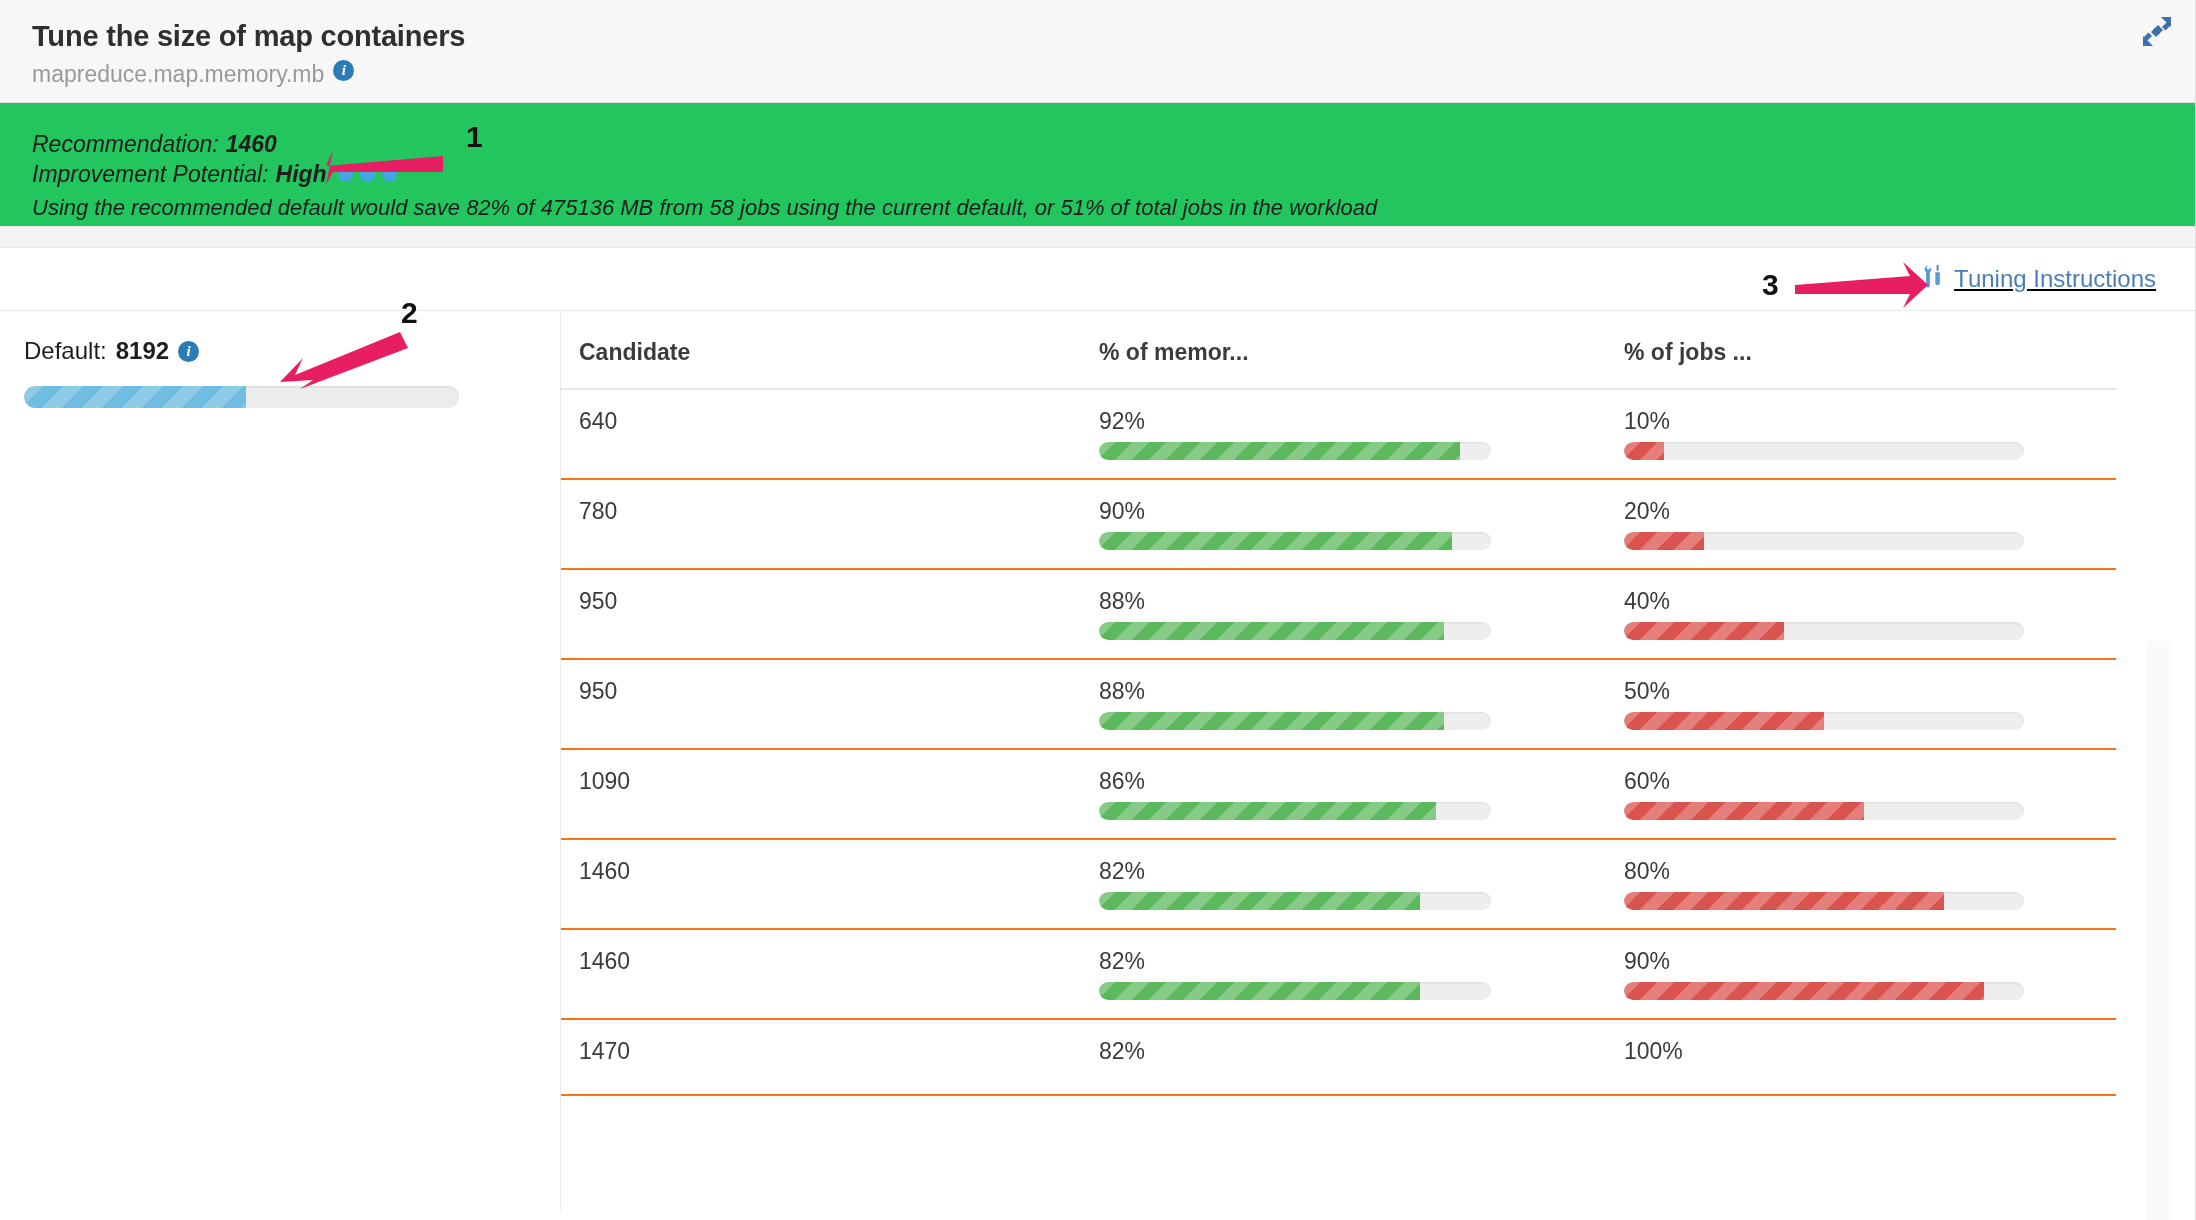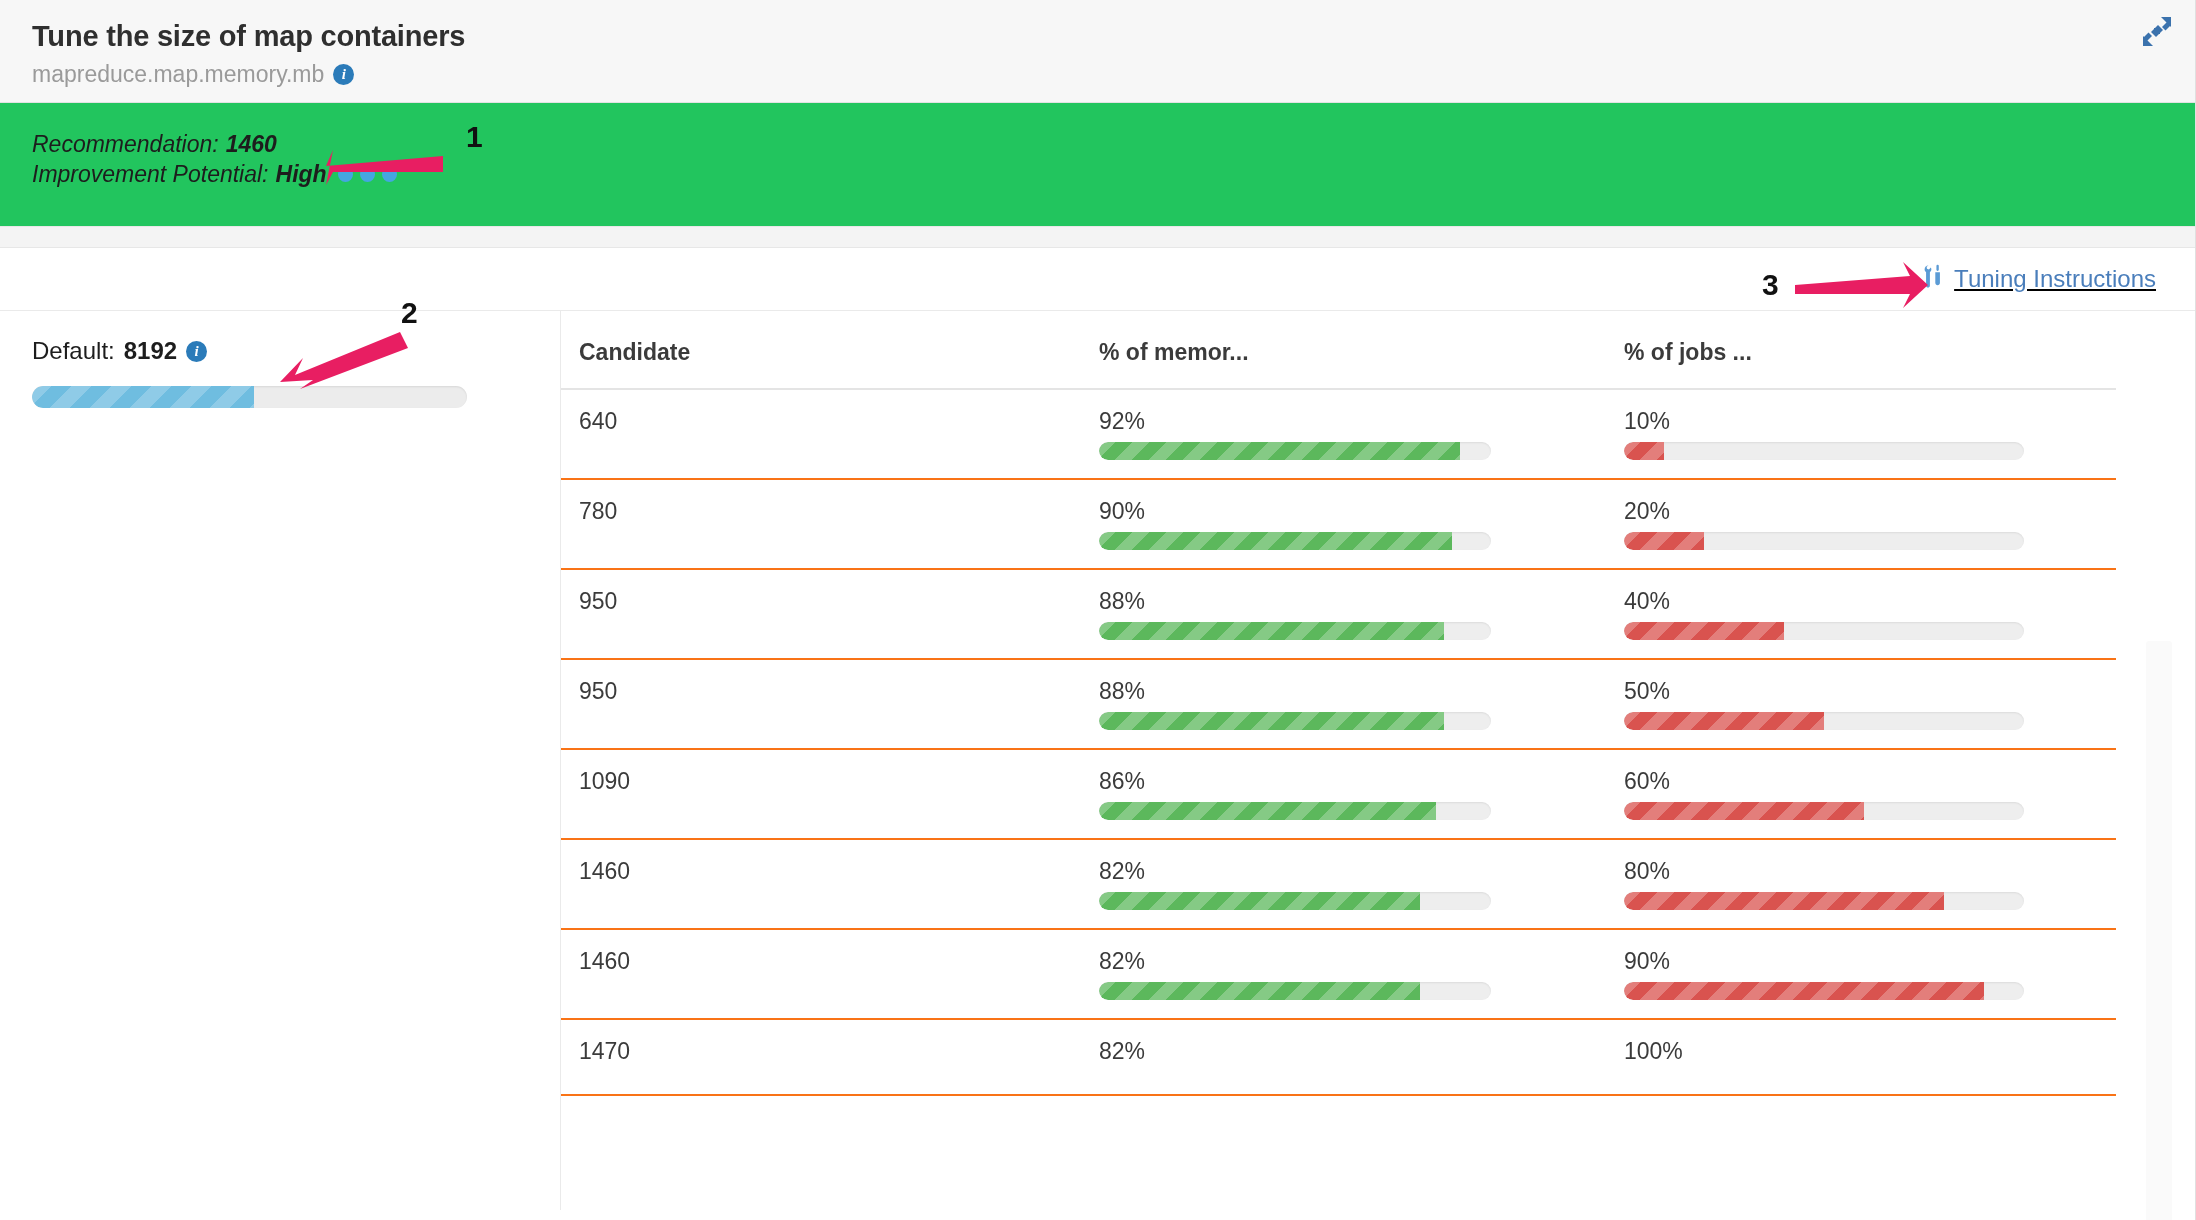--- a/index.html
+++ b/index.html
@@ -33,21 +33,20 @@
     color: #2f2f2f;
     letter-spacing: -0.2px;
     line-height: 36px;
   }
   .header-sub {
     margin-top: 6px;
     font-size: 23px;
     color: #9a9a9a;
     line-height: 28px;
     display: flex;
-    align-items: center;
     gap: 9px;
   }
 
   .info-icon {
     display: inline-block;
     width: 21px;
     height: 21px;
     border-radius: 50%;
     background: #2b7bb9;
     color: #ffffff;
@@ -130,21 +129,21 @@
     position: relative;
     display: flex;
     background: #ffffff;
     height: 900px;
     border-top: 1px solid #eaeaea;
   }
 
   .left-col {
     width: 560px;
     flex: none;
-    padding: 24px 0 0 32px;
+    padding: 24px 0 0 24px;
   }
   .left-line {
     font-size: 24px;
     color: #1d1d1d;
     line-height: 32px;
     display: flex;
     align-items: center;
     gap: 9px;
   }
   .left-line b { font-weight: bold; }
@@ -281,20 +280,21 @@
     </div>
     <div class="rec-line">
       <span>Improvement Potential:</span>
       <b style="margin-left:7px">High</b>
       <span class="dots">
         <i class="dot"></i>
         <i class="dot"></i>
         <i class="dot"></i>
       </span>
     </div>
+    <div class="rec-desc">Using the recommended default would save 82% of 475136 MB from 58 jobs using the current default, or 51% of total jobs in the workload</div>
   </div>
 
   <div class="band"></div>
 
   <div class="tuning-row">
     <a class="tuning-link">
       <span>
         <svg width="27" height="27" viewBox="0 0 24 24" fill="#5b9bd5">
           <path d="M7.5 2.2 C5.6 2.2 4.1 3.7 4.1 5.6 c0 1.1 .5 2 1.3 2.6 L5.4 20.2 c0 .9 .8 1.6 1.7 1.6 .9 0 1.7-.7 1.7-1.6 L8.8 8.2 c.8-.6 1.3-1.5 1.3-2.6 0-.6-.2-1.2-.4-1.7 L7.9 5.8 6.2 5.2 5.9 3.3 7.5 2.2z"></path>
           <rect x="14.6" y="1.6" width="2.1" height="5.4" rx="1"></rect>

